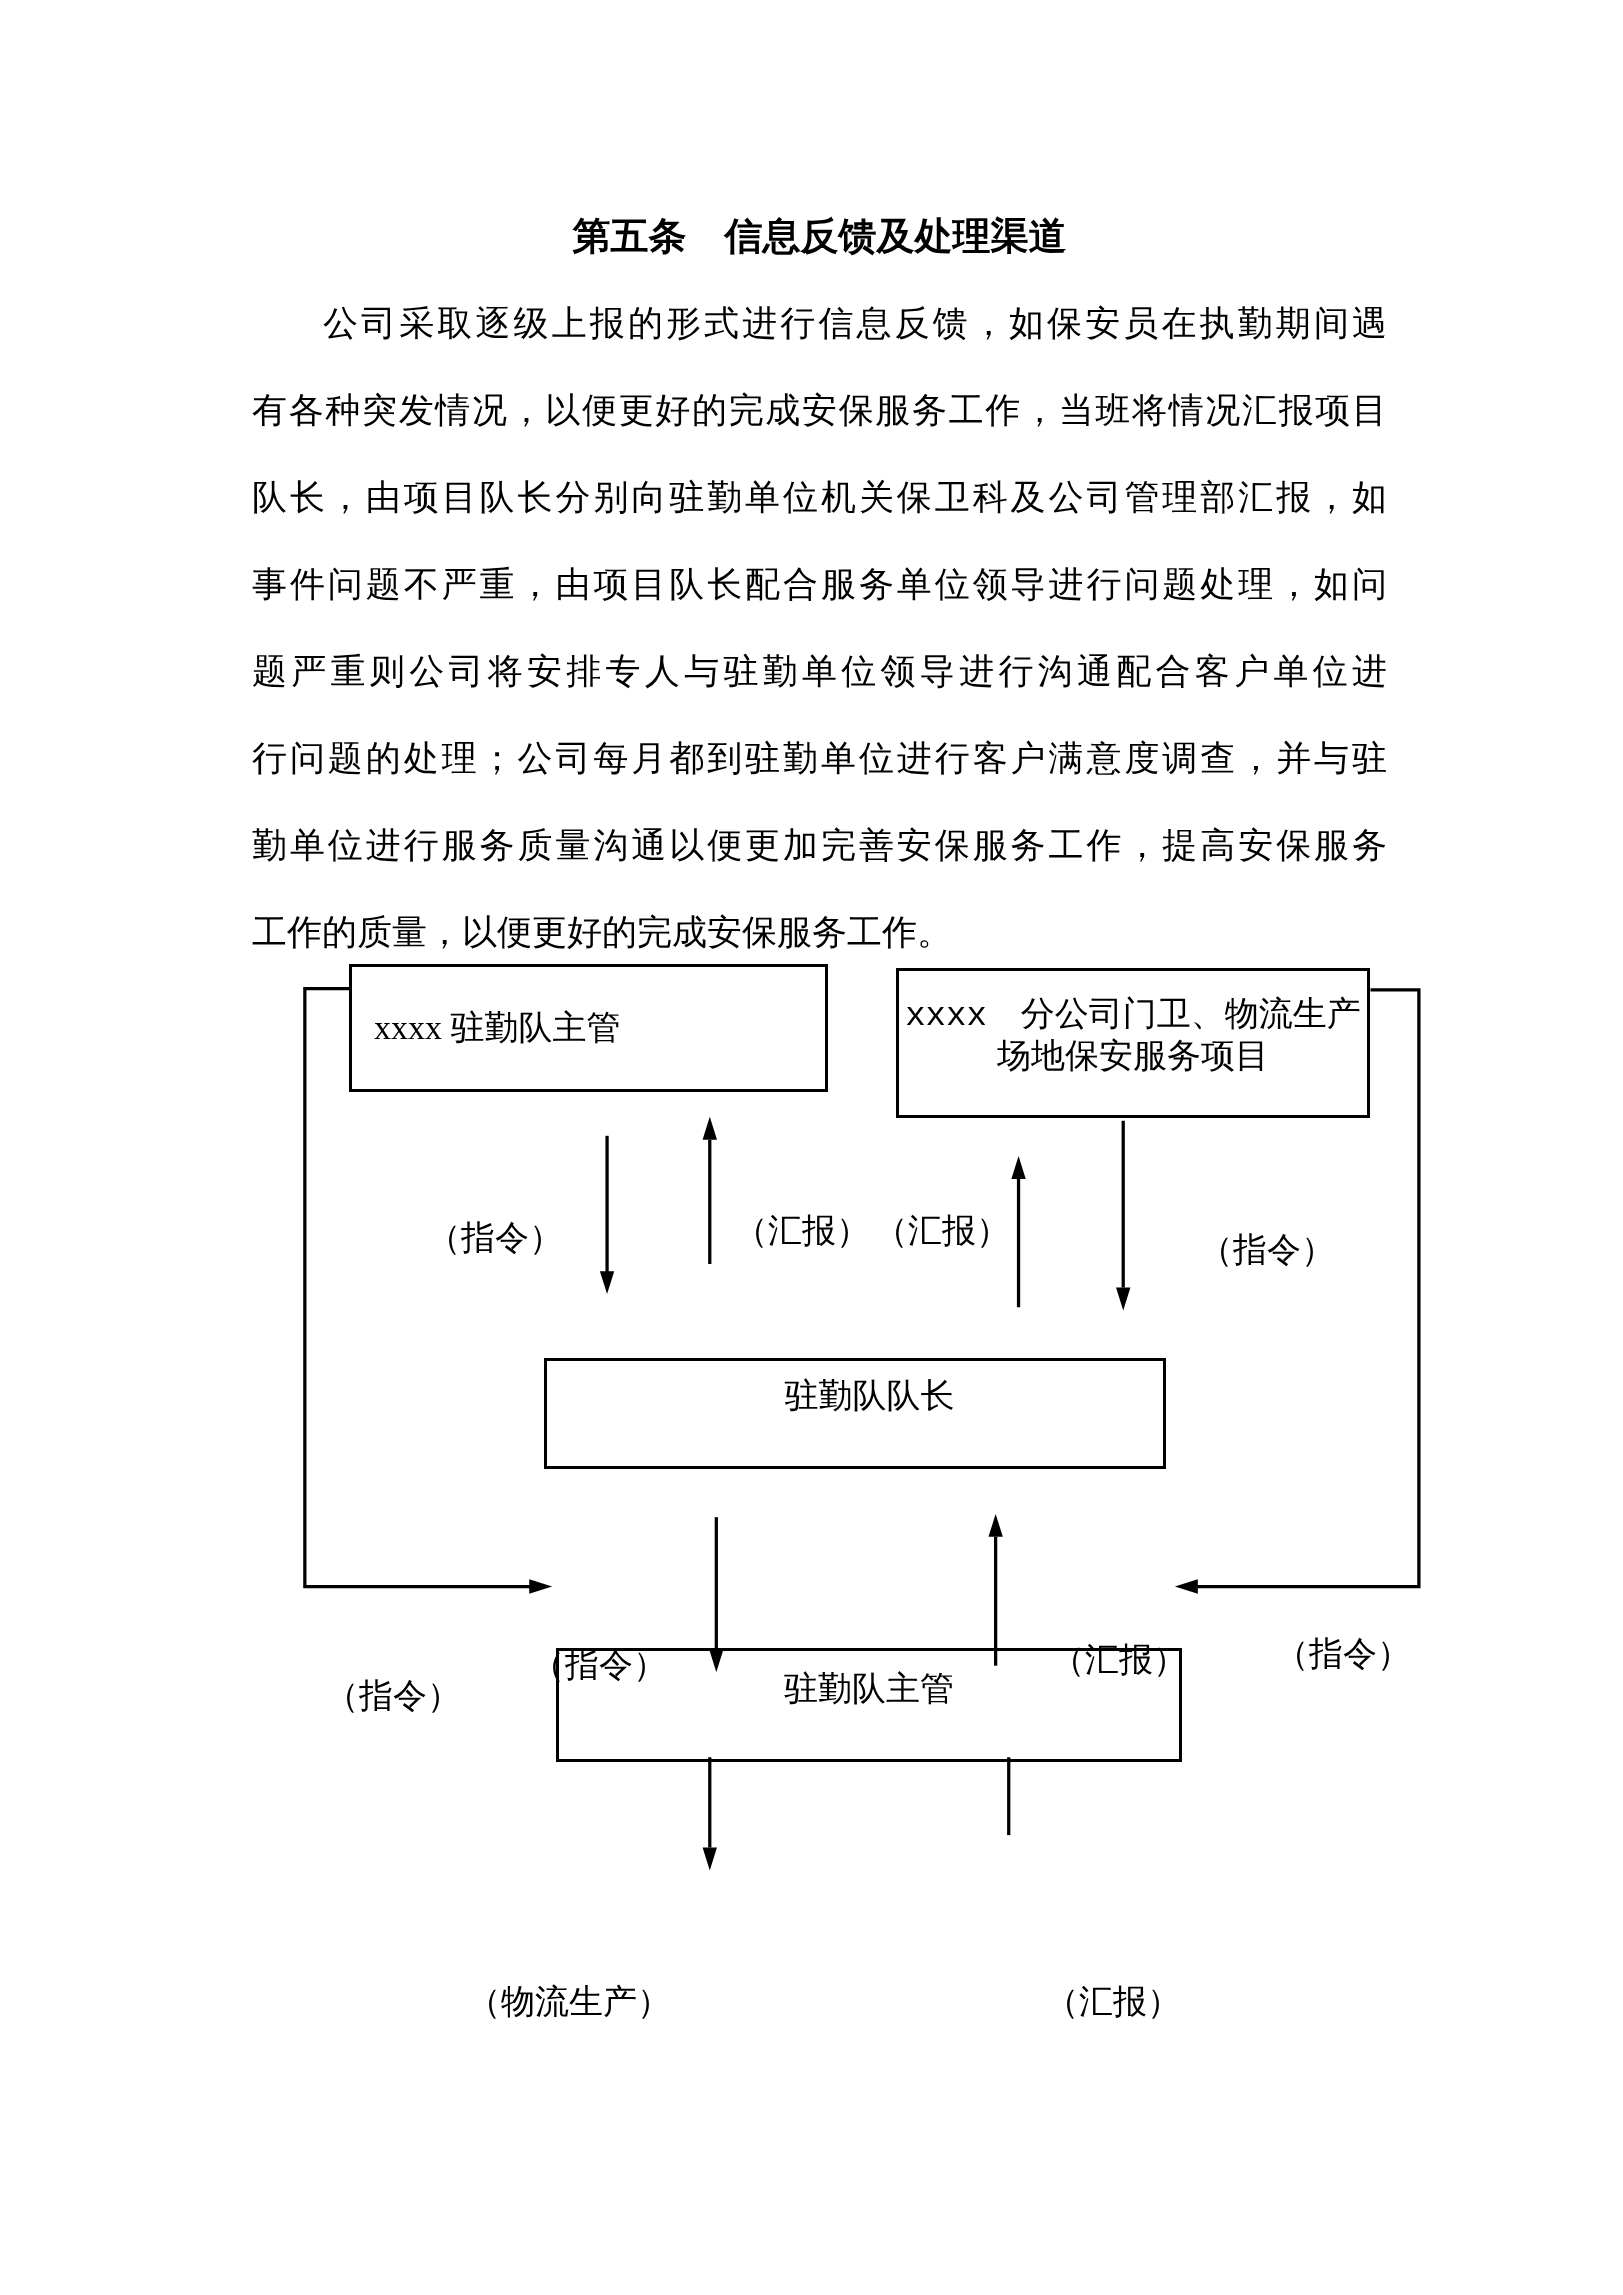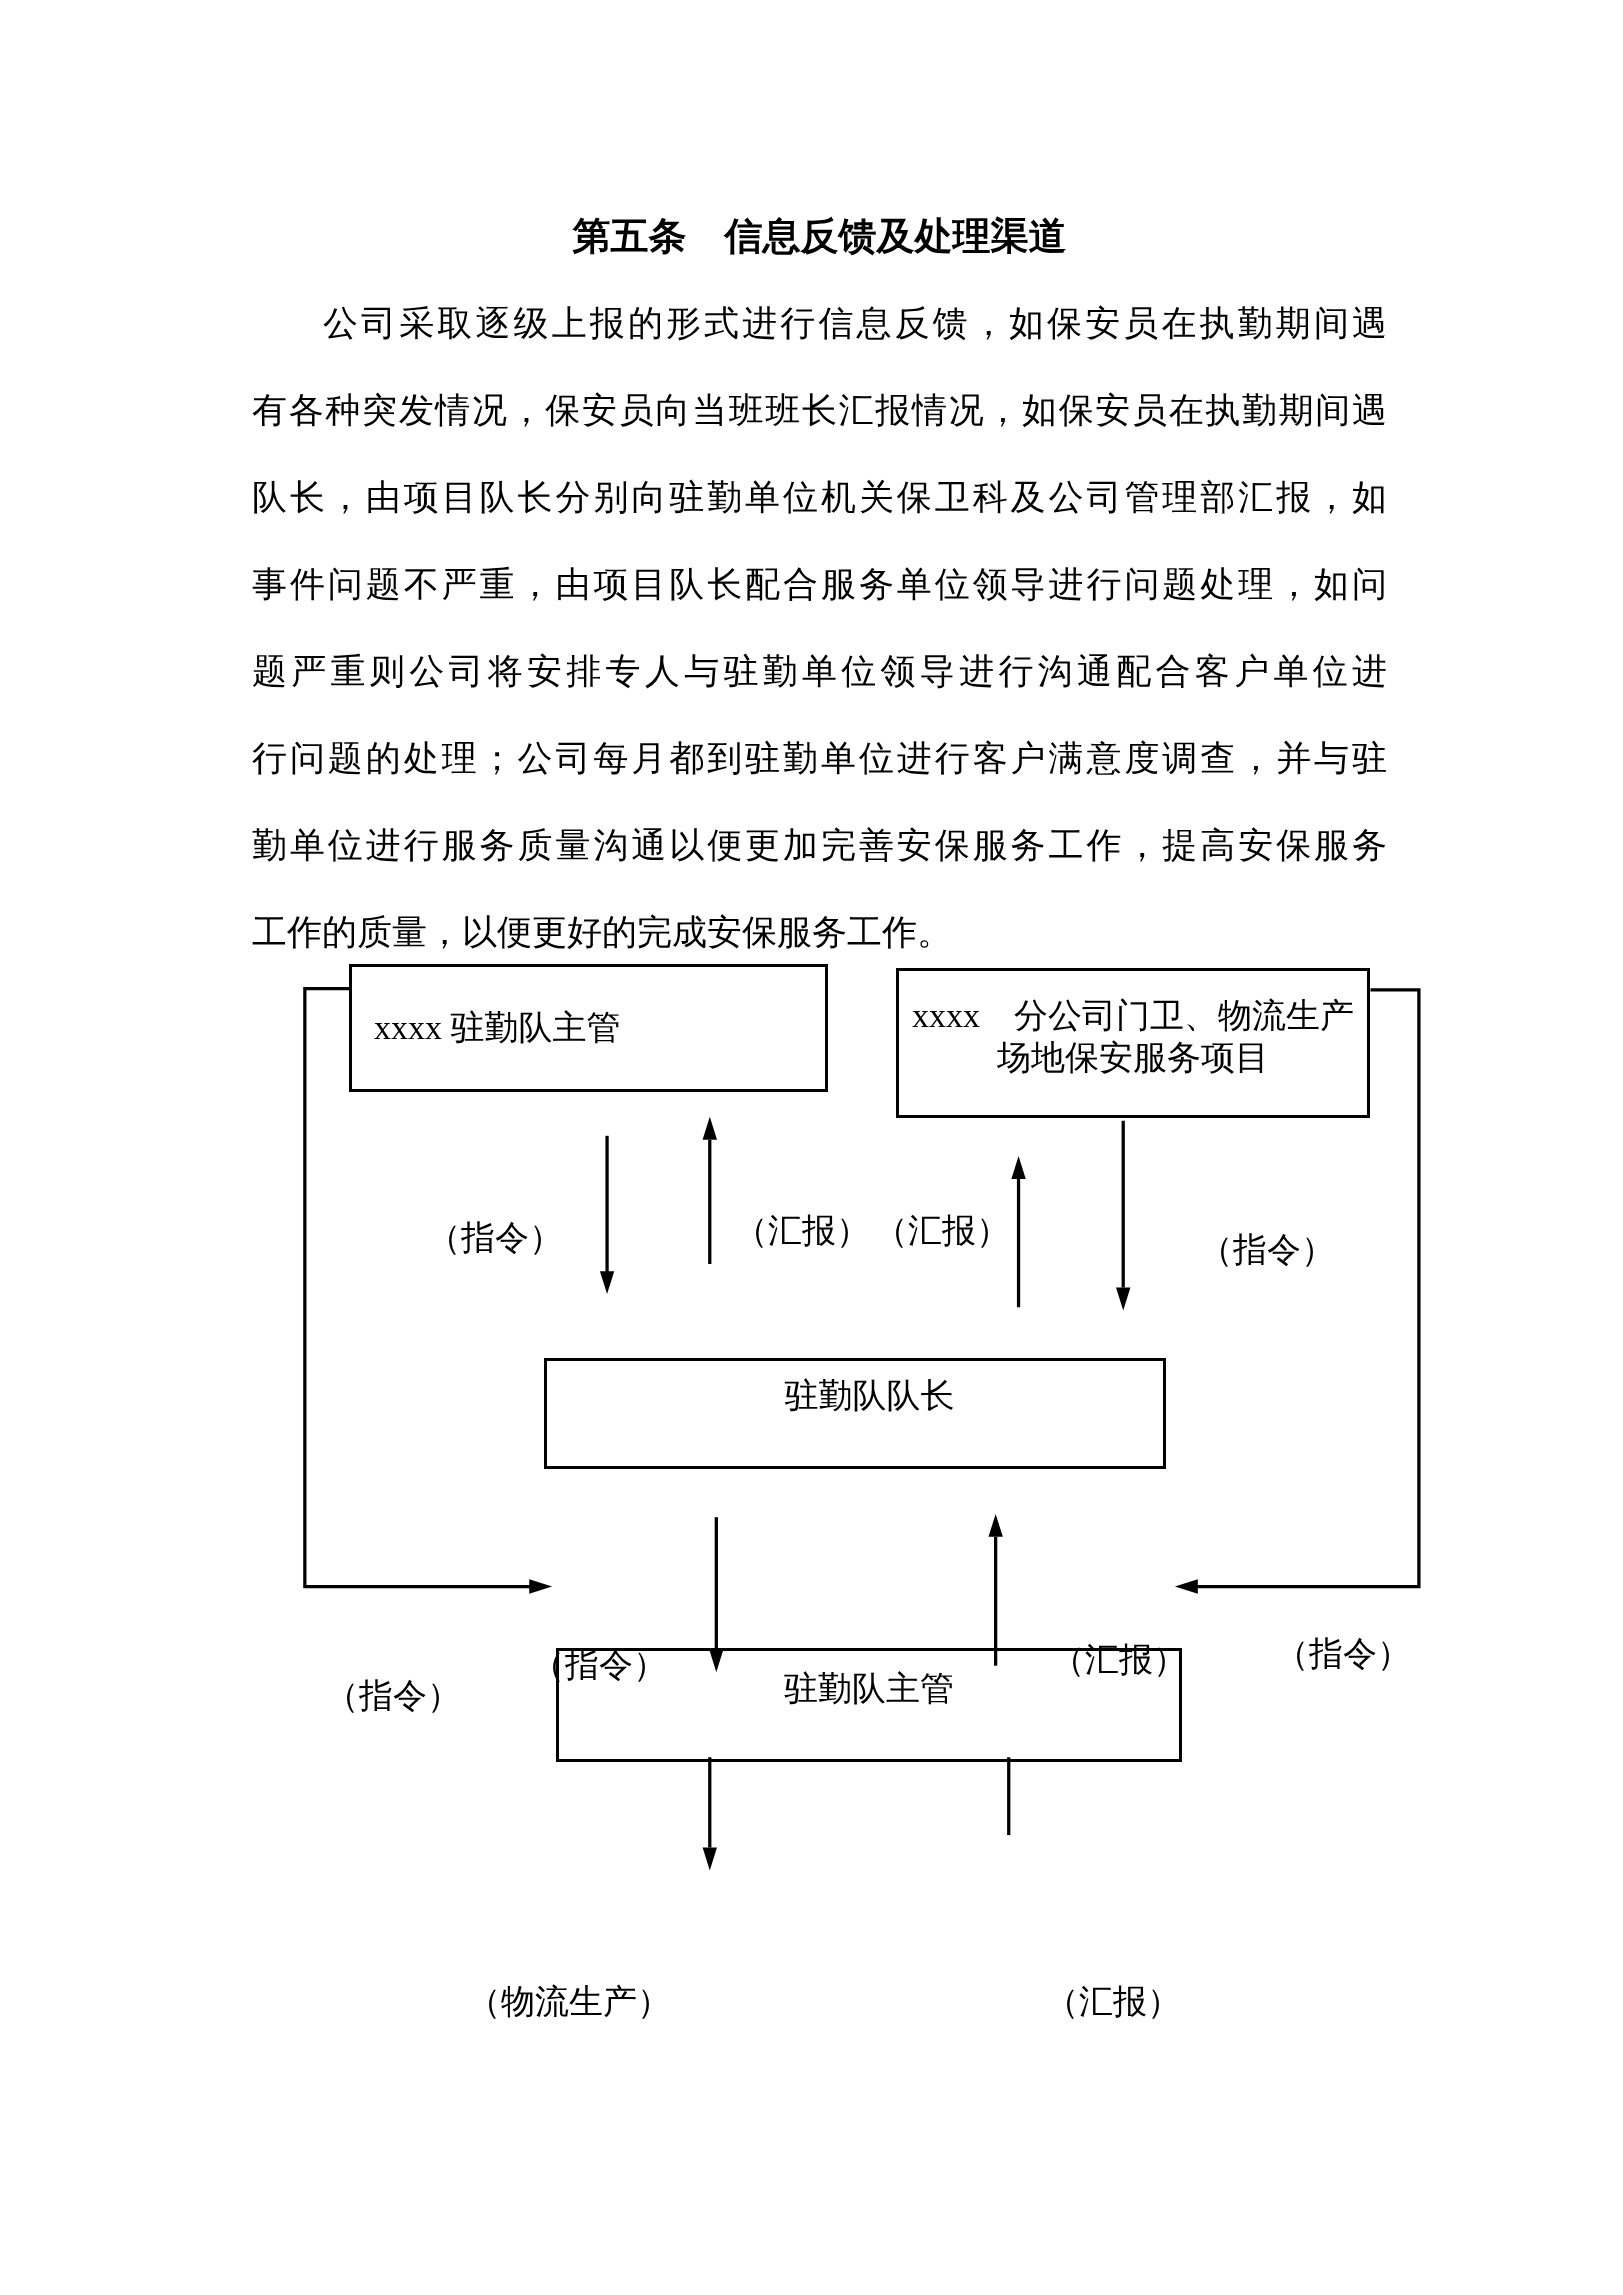--- a/index.html
+++ b/index.html
@@ -67,21 +67,21 @@
     left: 349px; top: 15px; width: 479px; height: 128px;
     align-items: center; justify-content: flex-start;
     padding-left: 22px;
   }
   .box-project {
     left: 896px; top: 19px; width: 474px; height: 150px;
     justify-content: center;
     padding-top: 23.6px;
     text-align: center;
   }
-  .box-project .box-lines { display: block; }
+  .box-project .box-lines { display: block; font-family: Liberation Mono, monospace; }
   .box-captain {
     left: 544px; top: 409px; width: 622px; height: 111px;
     justify-content: center;
     padding-top: 14.4px;
     padding-left: 29px;
   }
   .box-supervisor {
     left: 556px; top: 699px; width: 626px; height: 114px;
     justify-content: center;
     padding-top: 17px;
@@ -96,21 +96,21 @@
 </style>
 </head>
 <body>
 
 <div class="page">
 
   <h1 class="title">第五条　信息反馈及处理渠道</h1>
 
   <div class="body-text">
     <div class="body-line first">公司采取逐级上报的形式进行信息反馈，如保安员在执勤期间遇</div>
-    <div class="body-line">有各种突发情况，保安员向当班班长汇报情况，如保安员在执勤期间遇</div>
+    <div class="body-line">有各种突发情况，以便更好的完成安保服务工作，当班将情况汇报项目</div>
     <div class="body-line">队长，由项目队长分别向驻勤单位机关保卫科及公司管理部汇报，如</div>
     <div class="body-line">事件问题不严重，由项目队长配合服务单位领导进行问题处理，如问</div>
     <div class="body-line">题严重则公司将安排专人与驻勤单位领导进行沟通配合客户单位进</div>
     <div class="body-line">行问题的处理；公司每月都到驻勤单位进行客户满意度调查，并与驻</div>
     <div class="body-line">勤单位进行服务质量沟通以便更加完善安保服务工作，提高安保服务</div>
     <div class="body-line last">工作的质量，以便更好的完成安保服务工作。</div>
   </div>
 
   <div class="diagram">
 

